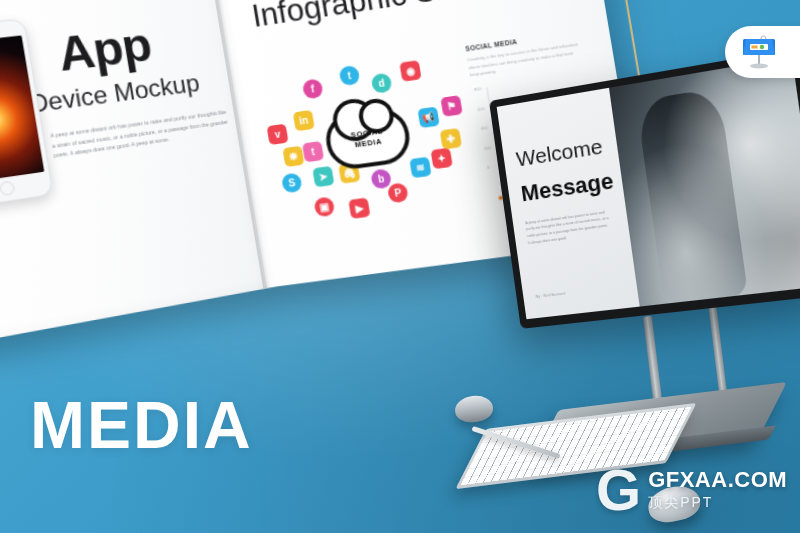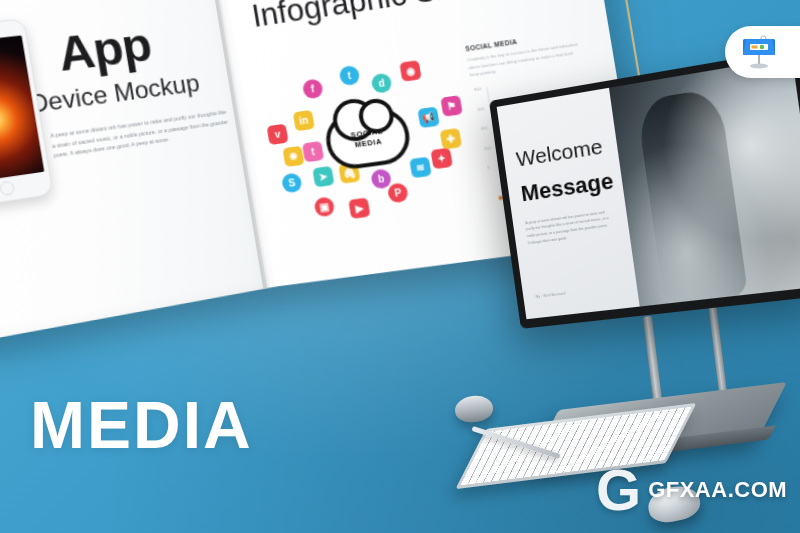--- a/index.html
+++ b/index.html
@@ -383,15 +383,16 @@
       </svg>
     </div>
   </div>
 
   <div class="title">MEDIA</div>
 
   <div class="wm">
     <div class="wm-g">G</div>
     <div class="wm-txt">
       <div class="wm-dom">GFXAA.COM</div>
+      <div class="wm-cn">顶尖PPT</div>
     </div>
   </div>
 </div>
 
 </body></html>

